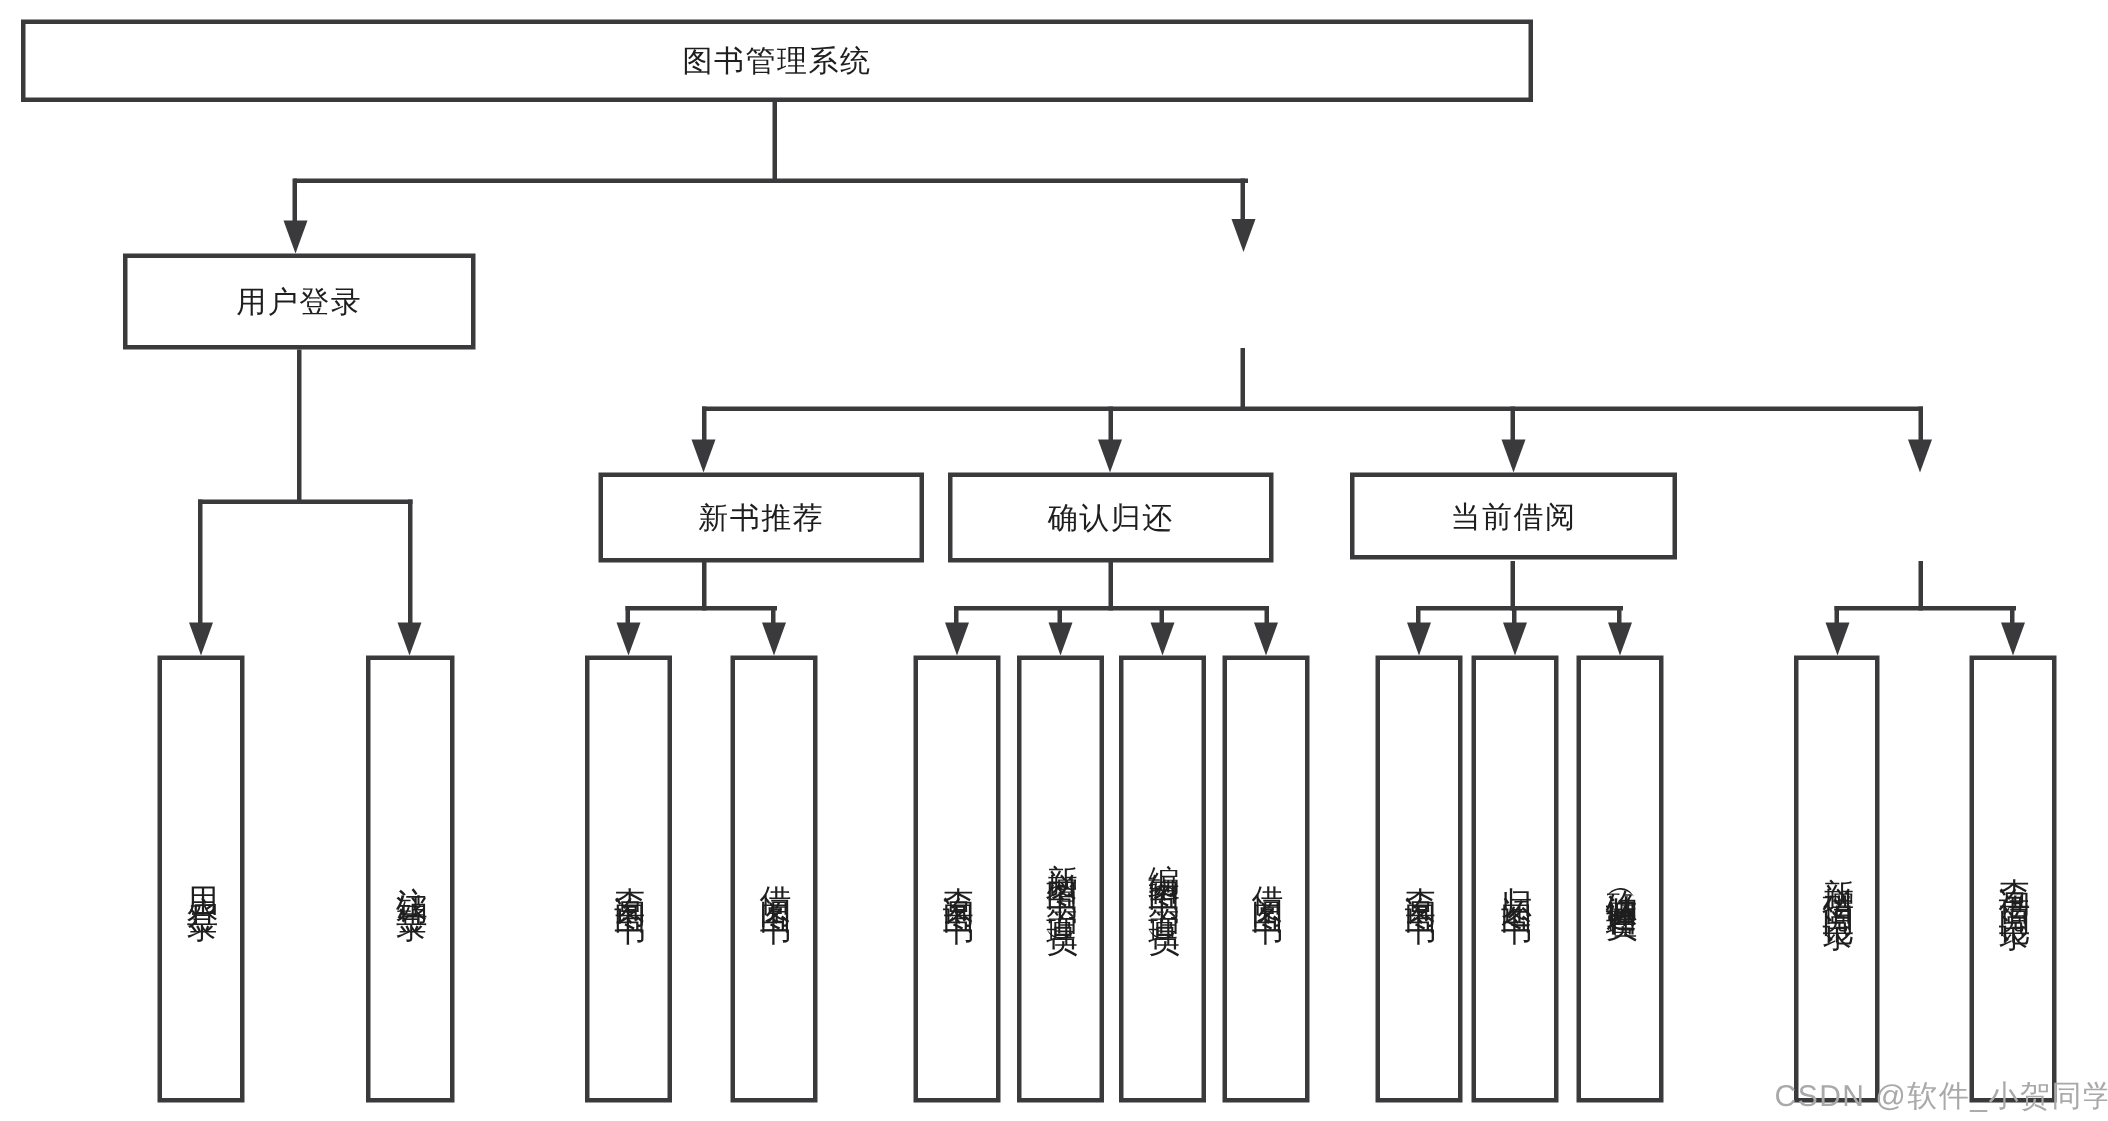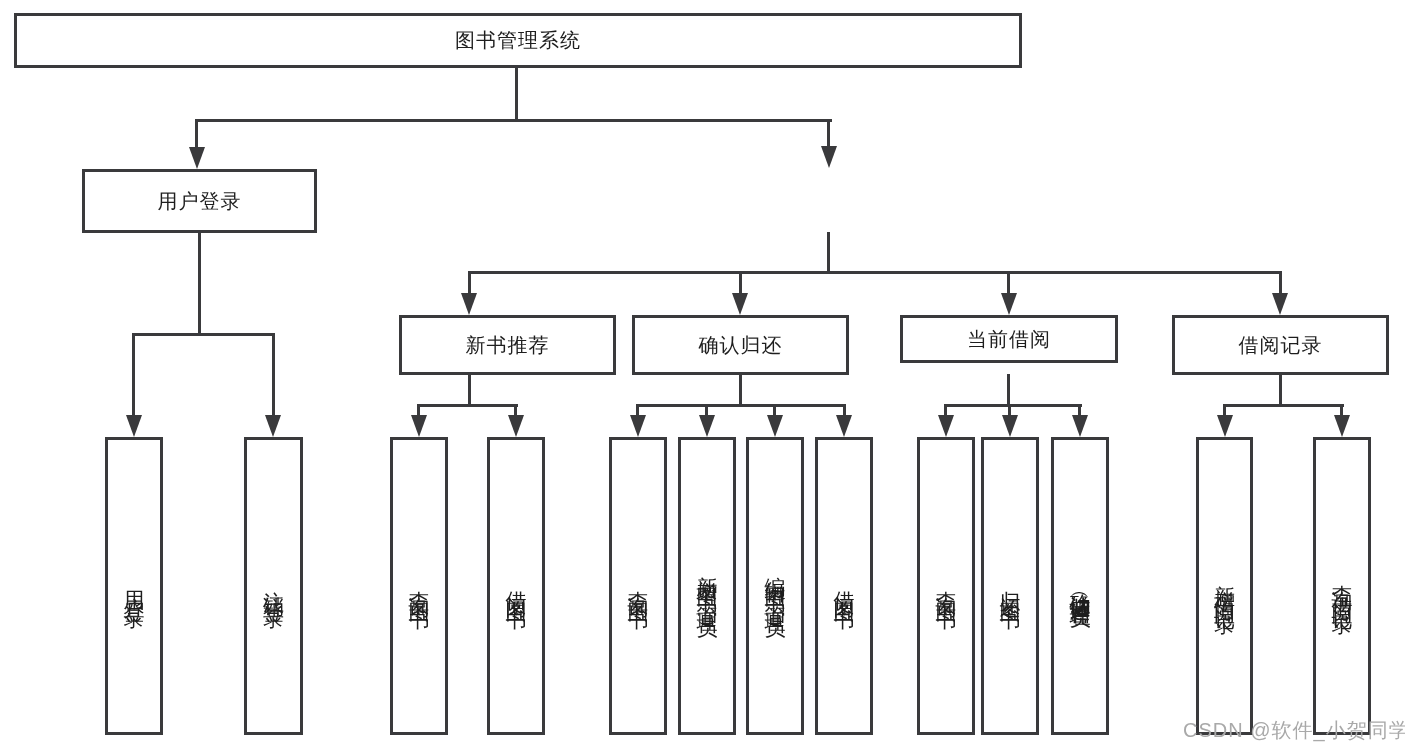--- a/index.html
+++ b/index.html
@@ -76,25 +76,22 @@
   <div class="arrow" style="left:1001px;top:293px;"></div>
   <div class="vline" style="left:1279px;top:271px;height:24px;"></div>
   <div class="arrow" style="left:1272px;top:293px;"></div>
 
   <div class="box hbox" style="left:361px;top:315px;width:217px;height:60px;margin-left:38px;">
     <span>新书推荐</span>
   </div>
   <div class="box hbox" style="left:632px;top:315px;width:217px;height:60px;">
     <span>确认归还</span>
   </div>
-  <div class="box hbox" style="left:900px;top:315px;width:218px;height:48px;">
+  <div class="box hbox" style="left:900px;top:315px;width:218px;height:58px;">
     <span>当前借阅</span>
-  </div>
-  <div class="box hbox" style="left:1172px;top:315px;width:217px;height:60px;">
-    <span>借阅记录</span>
   </div>
 
   <div class="vline" style="left:468px;top:374px;height:33px;"></div>
   <div class="hline" style="left:417px;top:404px;width:101px;"></div>
   <div class="vline" style="left:417px;top:404px;height:13px;"></div>
   <div class="arrow" style="left:411px;top:415px;"></div>
   <div class="vline" style="left:514px;top:404px;height:13px;"></div>
   <div class="arrow" style="left:508px;top:415px;"></div>
 
   <div class="vline" style="left:739px;top:374px;height:33px;"></div>

